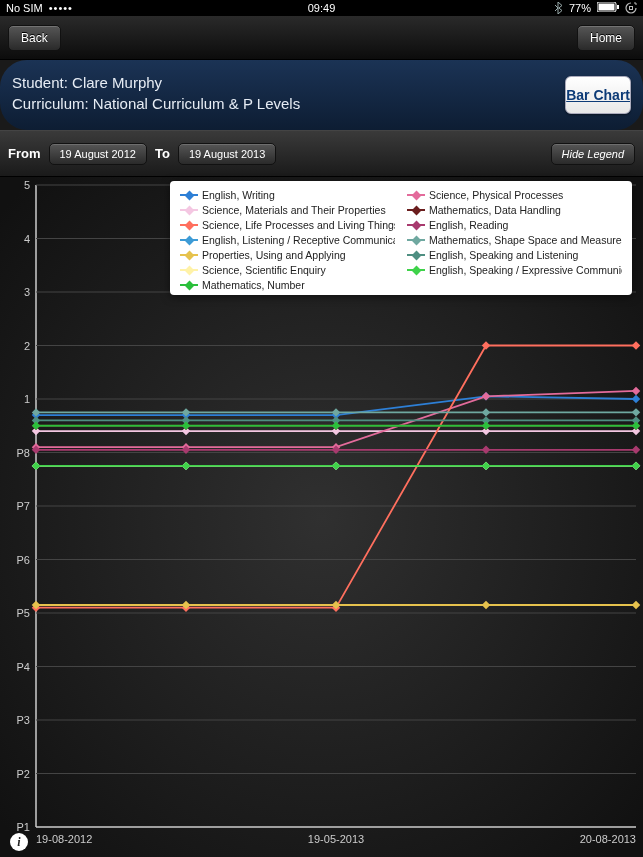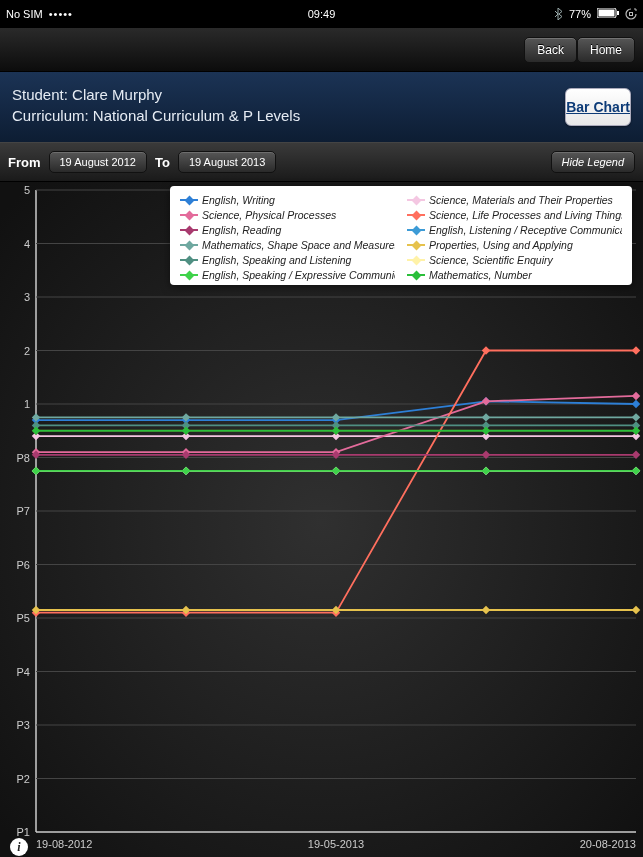--- a/index.html
+++ b/index.html
@@ -7,75 +7,76 @@
     width: 643px;
     height: 857px;
     font-family: -apple-system, "Helvetica Neue", Helvetica, Arial, sans-serif;
     background: #1a1a1a;
     color: #fff;
     overflow: hidden;
     position: relative;
   }
   
   .status-bar {
-    height: 28px;
+    height: 16px;
     background: #000;
     display: flex;
     align-items: center;
     font-size: 11px;
     padding: 0 6px;
     justify-content: space-between;
   }
   .status-left, .status-right { display: flex; align-items: center; gap: 6px; }
   .status-center { position: absolute; left: 50%; transform: translateX(-50%); }
   .dots { letter-spacing: 1px; }
   .bt-icon, .rot-icon { display:inline-flex; }
   
   .navbar {
     height: 44px;
     background: linear-gradient(#2a2a2a, #0c0c0c);
     border-bottom: 1px solid #000;
     display: flex;
     align-items: center;
-    justify-content: flex-end;
+    justify-content: space-between;
     padding: 12px 8px;
   }
   .nav-btn {
     background: linear-gradient(#565656, #2a2a2a);
     border: 1px solid #111;
     color: #fff;
     font-size: 12px;
     padding: 5px 12px;
     border-radius: 5px;
     text-shadow: 0 -1px 0 #000;
     box-shadow: inset 0 1px 0 rgba(255,255,255,.18);
   }
   
   .header-panel {
     background: linear-gradient(#1b3355, #0d1d33);
     padding: 14px 12px;
     display: flex;
     justify-content: space-between;
     align-items: center;
+    border-radius: 27px;
   }
   .header-text div { font-size: 15px; color: #e6ecf4; margin-bottom: 4px; }
   .barchart-btn {
     background: linear-gradient(#ffffff, #e8e8e8);
     color: #0d3b77;
     font-weight: 600;
     font-size: 14px;
     padding: 10px 0;
     border-radius: 6px;
     border: 1px solid #aab;
     box-shadow: 0 1px 2px rgba(0,0,0,.4);
     text-decoration: underline;
   }
   
   .filter-bar {
-    height: 40px;
+    height: 47px;
     background: linear-gradient(#3a3a3a, #1a1a1a);
     border-top: 1px solid #444;
     border-bottom: 1px solid #000;
     display: flex;
     align-items: center;
     padding: 0 8px;
     gap: 8px;
     font-size: 13px;
   }
   .filter-bar .label { font-weight: 600; }
@@ -109,21 +110,21 @@
     color: #222;
     border-radius: 4px;
     padding: 8px 10px 4px;
     display: grid;
     grid-template-columns: 1fr 1fr;
     column-gap: 12px;
     row-gap: 3px;
     font-size: 10.5px;
     box-shadow: 0 2px 8px rgba(0,0,0,.5);
   }
-  .legend-item { display:flex; align-items:center; gap:4px; white-space:nowrap; overflow:hidden;font-style:italic; }
+  .legend-item { display:flex; align-items:center; gap:4px; white-space:nowrap; overflow:hidden; }
   .legend-swatch { width:18px; flex:0 0 18px; height:10px; position:relative; }
   .legend-swatch::before {
     content:""; position:absolute; left:0; right:0; top:4px; height:2px;
     background: currentColor;
   }
   .legend-swatch::after {
     content:""; position:absolute; left:6px; top:1.5px; width:7px; height:7px;
     background: currentColor; transform: rotate(45deg);
   }
   .info-icon {
@@ -303,26 +304,30 @@
       <rect x="333" y="245.75" width="6" height="6" fill="#2bbf3b" transform="rotate(45 336 248.75)"></rect>
       <rect x="483" y="245.75" width="6" height="6" fill="#2bbf3b" transform="rotate(45 486 248.75)"></rect>
       <rect x="633" y="245.75" width="6" height="6" fill="#2bbf3b" transform="rotate(45 636 248.75)"></rect>
     </svg>
   <div class="legend" id="legend">
       <div class="legend-item">
         <span class="legend-swatch" style="color: rgb(45, 127, 214);"></span>
         <span>English, Writing</span>
       </div>
       <div class="legend-item">
+        <span class="legend-swatch" style="color: rgb(227, 107, 155);"></span>
+        <span>Science, Physical Processes</span>
+      </div>
+      <div class="legend-item">
         <span class="legend-swatch" style="color: rgb(244, 199, 226);"></span>
         <span>Science, Materials and Their Properties</span>
       </div>
       <div class="legend-item">
-        <span class="legend-swatch" style="color: rgb(227, 107, 155);"></span>
-        <span>Science, Physical Processes</span>
+        <span class="legend-swatch" style="color: rgb(107, 30, 30);"></span>
+        <span>Mathematics, Data Handling</span>
       </div>
       <div class="legend-item">
         <span class="legend-swatch" style="color: rgb(255, 111, 94);"></span>
         <span>Science, Life Processes and Living Things</span>
       </div>
       <div class="legend-item">
         <span class="legend-swatch" style="color: rgb(168, 58, 110);"></span>
         <span>English, Reading</span>
       </div>
       <div class="legend-item">

